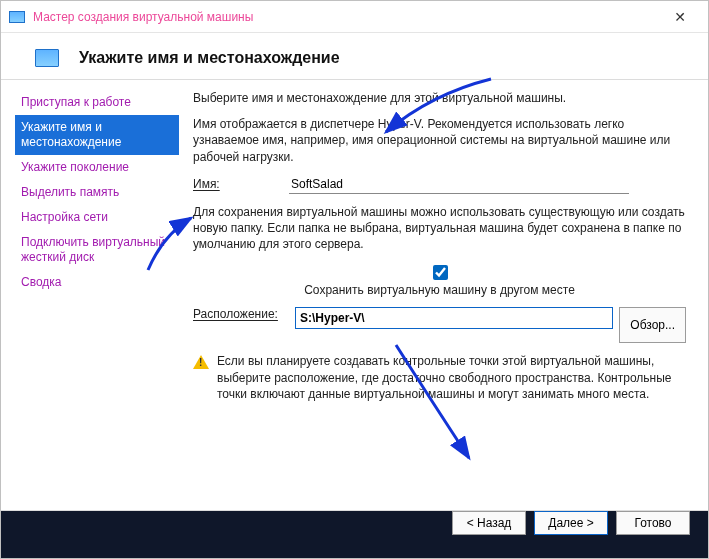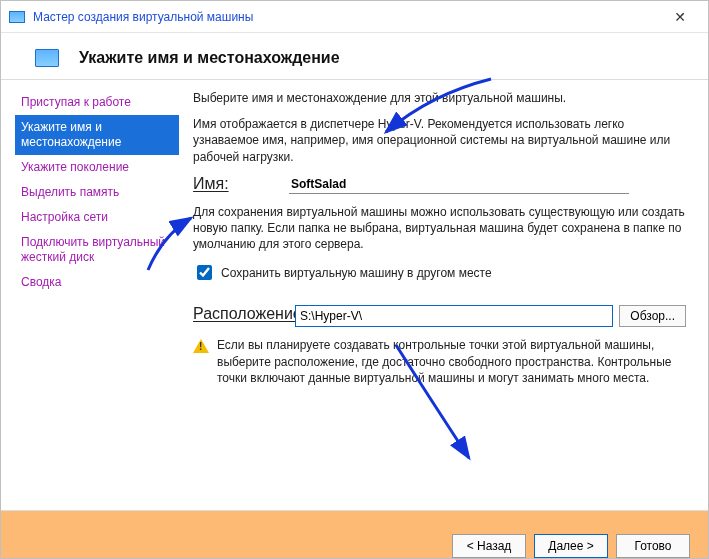--- a/index.html
+++ b/index.html
@@ -1,48 +1,48 @@
 <!DOCTYPE html>
 <html><head>
 <meta charset="utf-8">
 <style>
   * { box-sizing: border-box; font-family: "Segoe UI", Tahoma, sans-serif; }
   body { margin: 0; background: #fff; }
   .window { width: 709px; height: 559px; border: 1px solid #c0c0c0; background: #fff; position: relative; }
   .titlebar { height: 32px; display: flex; align-items: center; padding: 0 8px; border-bottom: 1px solid #e5e5e5; }
   .title-icon { width: 16px; height: 12px; background: linear-gradient(to bottom, #5eb3ff 0%, #86d0ff 100%); border: 1px solid #1e70c9; margin-right: 8px; }
-  .title-text { font-size: 12px; color: #1d4ed8; flex: 1; }
+  .title-text { font-size: 12px; color: #ec4899; flex: 1; }
   .close-btn { width: 40px; height: 28px; display: flex; align-items: center; justify-content: center; font-size: 14px; color: #333; cursor: default; }
   .header { display: flex; align-items: center; padding: 16px 22px 12px 34px; }
   .header-icon { width: 24px; height: 18px; background: linear-gradient(to bottom, #5eb3ff 0%, #86d0ff 100%); border: 1px solid #1e70c9; border-radius: 1px; margin-right: 20px; }
   .header-title { font-size: 16px; font-weight: 700; color: #111; }
   .divider { height: 1px; background: #dcdcdc; margin: 0; }
   .body { display: flex; height: 440px; }
   .sidebar { width: 180px; padding: 10px 0 10px 14px; }
   .nav-item { font-size: 12px; color: #a21caf; padding: 5px 8px 5px 6px; line-height: 1.25; cursor: default; }
   .nav-item.selected { background: #1a6fd8; color: #fff; width: 164px; }
   .nav-sub { padding-left: 22px; }
   .content { flex: 1; padding: 10px 22px 10px 12px; font-size: 12px; color: #222; position: relative; }
   .content p { margin: 0 0 10px 0; line-height: 1.35; }
   .row { display: flex; align-items: center; margin-bottom: 8px; }
-  .lbl { width: 96px; font-size: 16px; }
+  .lbl { width: 96px; font-size: 12px; }
   .lbl.u { text-decoration: underline; text-decoration-color: #222; text-underline-offset: 2px; }
-  .txt { border: none; border-bottom: 1px solid #888; font-size: 12px; padding: 2px 2px; background: transparent; font-weight: bold; }
+  .txt { border: none; border-bottom: 1px solid #888; font-size: 12px; padding: 2px 2px; background: transparent; }
   .name-input { width: 340px; }
-  .chk-row { display: flex; align-items: center; margin: 8px 0 22px 0; gap: 6px; }
+  .chk-row { display: flex; align-items: center; margin: 8px 0 10px 0; gap: 0; flex-direction: column; }
   .chk { width: 15px; height: 15px; accent-color: #0067c0; }
   .chk-label { font-size: 12px; }
   .loc-row { display: flex; align-items: flex-start; gap: 6px; margin-bottom: 10px; }
-  .loc-input { flex: 1; border: 1px solid #0a64c8; padding: 10px 4px; font-size: 12px; height: 22px; }
-  .browse-btn { height: 22px; border: 1px solid #9b9b9b; background: #fafafa; font-size: 12px; padding: 0 10px; cursor: default; }
+  .loc-input { flex: 1; border: 1px solid #0a64c8; padding: 10px 4px; font-size: 12px; height: 22px; font-weight: bold; }
+  .browse-btn { height: 36px; border: 1px solid #9b9b9b; background: #fafafa; font-size: 12px; padding: 0 10px; cursor: default; }
   .warn-row { display: flex; gap: 8px; margin-top: 6px; }
   .warn-icon { width: 0; height: 0; border-left: 8px solid transparent; border-right: 8px solid transparent; border-bottom: 14px solid #f5bd00; position: relative; margin-top: 2px; flex-shrink: 0; }
   .warn-icon::after { content: "!"; position: absolute; left: -2px; top: 2px; font-size: 10px; font-weight: 700; color: #333; }
   .warn-text { font-size: 12px; line-height: 1.35; }
-  .footer { position: absolute; bottom: 0; left: 0; right: 0; height: 48px; border-top: 1px solid #dcdcdc; display: flex; align-items: flex-end; justify-content: flex-end; padding-right: 18px; gap: 8px; background: #fdba74; }
+  .footer { position: absolute; bottom: 0; left: 0; right: 0; height: 48px; border-top: 1px solid #dcdcdc; display: flex; align-items: flex-start; justify-content: flex-end; padding-right: 18px; gap: 8px; background: #0f172a; }
   .btn { height: 24px; min-width: 74px; border: 1px solid #9b9b9b; background: #fafafa; font-size: 12px; padding: 0 12px; cursor: default; }
   .btn.primary { border: 1px solid #0a64c8; }
   .arrow { position: absolute; pointer-events: none; }
 </style>
 </head>
 <body>
 
 <div class="window">
 
   <div class="titlebar">

